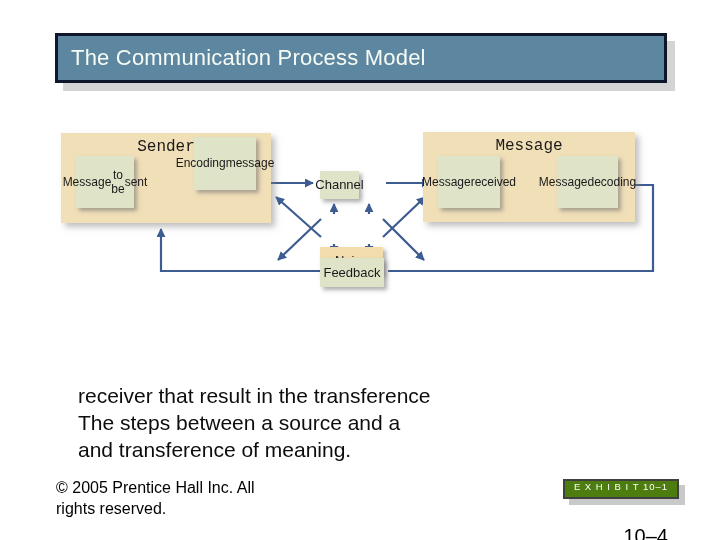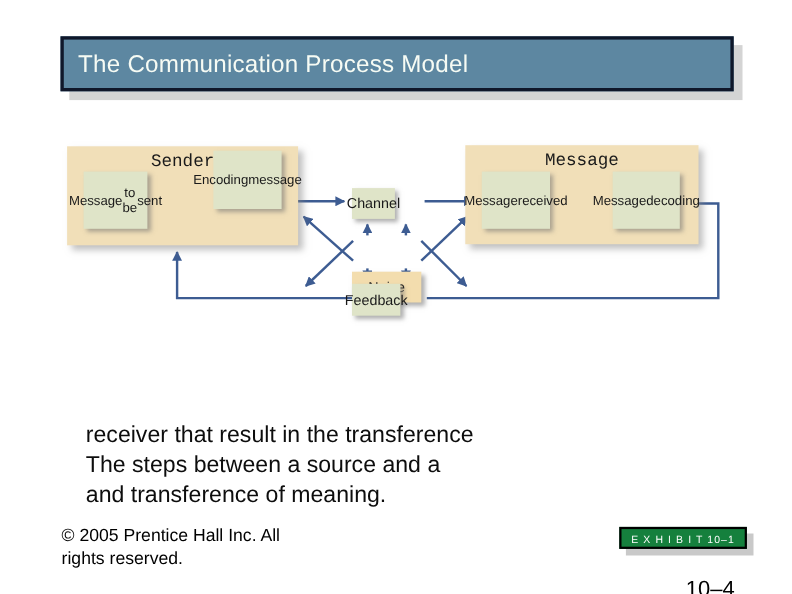--- a/index.html
+++ b/index.html
@@ -27,22 +27,22 @@
     font-size:12px;line-height:1.18;color:#1a1a1a;text-align:center;
   }
   .node.single{font-size:13px;}
   .node.tan{background:#f3ddae;}
   
   .def-heading{position:absolute;left:78px;top:336px;font-size:20px;font-weight:bold;color:#0d0d0d;}
   .def-body{position:absolute;left:78px;top:382px;font-size:21px;line-height:27px;color:#0d0d0d;}
   .footer-copy{position:absolute;left:56px;top:477px;font-size:16px;line-height:21px;color:#000;}
   .exhibit-box{
     position:absolute;left:563px;top:479px;width:116px;height:20px;box-sizing:border-box;
-    background:#15803d;border:2px solid #000000;box-shadow:6px 6px 0 #c9c9c9;
-    display:flex;align-items:flex-end;justify-content:center;
+    background:#4d7c0f;border:2px solid #404040;box-shadow:6px 6px 0 #c9c9c9;
+    display:flex;align-items:flex-start;justify-content:center;
   }
   .exhibit-box span{color:#fff;font-size:9.5px;letter-spacing:1px;white-space:nowrap;}
   .page-number{position:absolute;left:520px;top:501px;width:148px;text-align:right;font-size:20px;color:#000;margin-top:24px;}
 </style>
 </head>
 <body>
 
 <div class="slide">
 
   <div class="title-bar">
@@ -88,21 +88,21 @@
   <div class="node" style="left:194px;top:137px;width:62px;height:53px;">
     <div>Encoding</div>
     <div>message</div>
   </div>
   <div class="node single" style="left:320px;top:171px;width:39px;height:28px;">
     <div>Channel</div>
   </div>
   <div class="node single tan" style="left:320px;top:215px;width:63px;height:28px;margin-top:32px;">
     <div>Noise</div>
   </div>
-  <div class="node single" style="left:320px;top:258px;width:44px;height:29px;">
+  <div class="node single" style="left:320px;top:258px;width:64px;height:29px;">
     <div>Feedback</div>
   </div>
   <div class="node" style="left:438px;top:156px;width:62px;height:52px;">
     <div>Message</div>
     <div>received</div>
   </div>
   <div class="node" style="left:557px;top:156px;width:61px;height:52px;">
     <div>Message</div>
     <div>decoding</div>
   </div>

